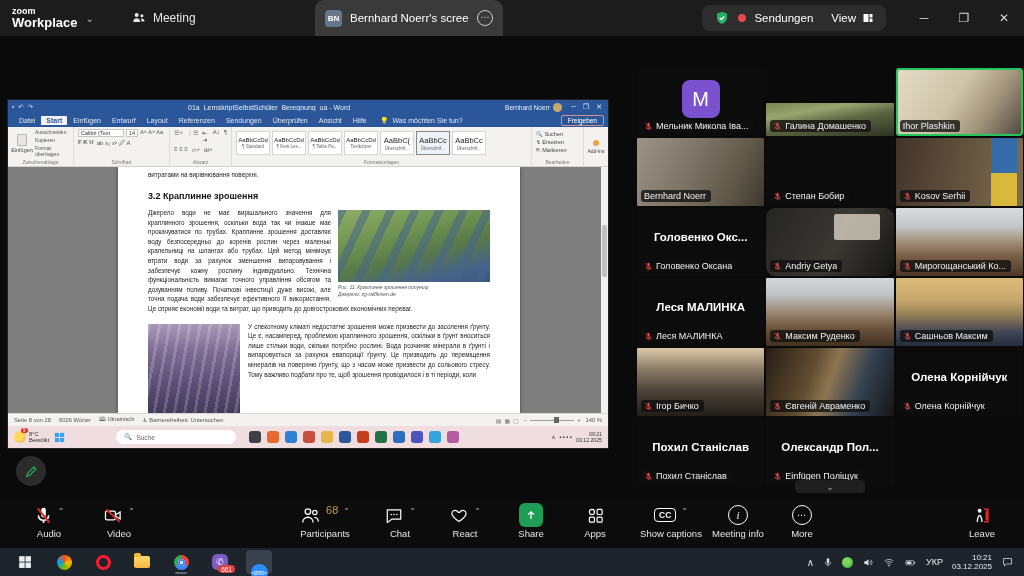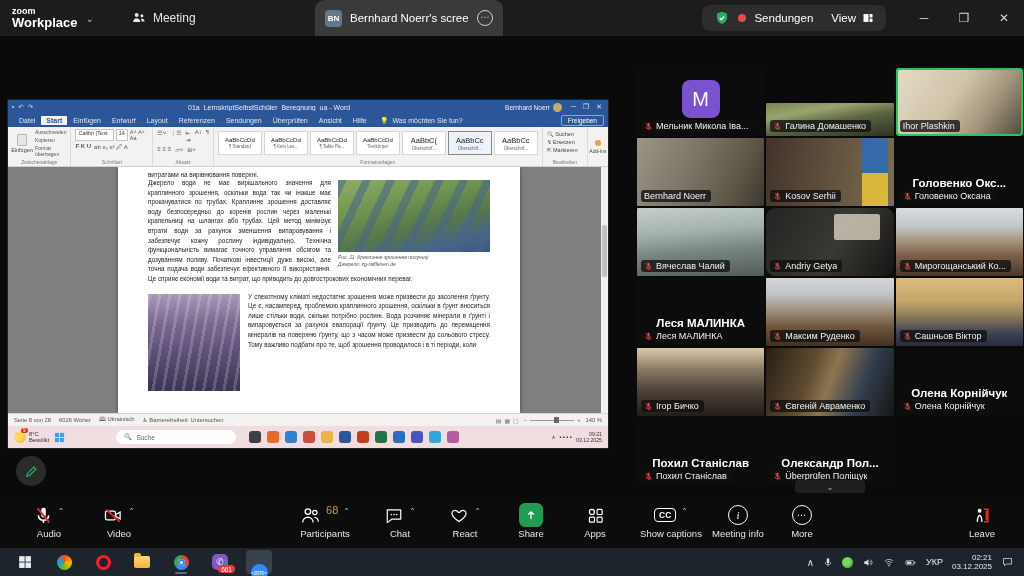--- a/index.html
+++ b/index.html
@@ -48,21 +48,21 @@
   .clipicon{width:10px;height:12px;background:#e8e6e3;border:1px solid #b9b7b4;border-radius:1px;}
   .cliplines{display:flex;flex-direction:column;gap:2px;justify-content:center;font-size:5px;color:#555;}
   .fontrow{display:flex;flex-direction:column;gap:2px;}
   .fontboxes{display:flex;gap:2px;}
   .fbox{border:1px solid #c7c5c2;background:#fff;font-size:5.5px;padding:0px 2px;white-space:nowrap;color:#333;}
   .fbtns{display:flex;gap:3px;font-size:6px;color:#555;}
   .fbtns b{font-size:6px;}
   .parabtns{display:flex;flex-direction:column;gap:3px;font-size:6px;color:#555;}
   .parabtns .row{display:flex;gap:4px;}
   .stylecards{display:flex;gap:2px;align-items:center;}
-  .scard{background:#fff;border:1px solid #d8d6d3;width:44px;height:24px;display:flex;flex-direction:column;align-items:center;justify-content:center;gap:1px;}
+  .scard{background:#fff;border:1px solid #d8d6d3;width:34px;height:24px;display:flex;flex-direction:column;align-items:center;justify-content:center;gap:1px;}
   .scard.sel{border:1.5px solid #8a8886;background:#eef3fa;}
   .scard .prev{font-size:6px;color:#222;white-space:nowrap;}
   .scard.big .prev{font-size:7.5px;}
   .scard .snm{font-size:4.5px;color:#666;white-space:nowrap;}
   .editgrp{display:flex;flex-direction:column;gap:2px;font-size:5.5px;color:#444;padding-top:2px;}
   .addins{display:flex;flex-direction:column;align-items:center;justify-content:center;gap:2px;font-size:5px;color:#444;width:24px;}
   .adot{width:6px;height:6px;border-radius:50%;background:#e8a33d;}
 
   .docarea{height:246px;background:#7f7f7f;position:relative;overflow:hidden;}
   .page{position:absolute;left:110px;top:0;width:402px;height:246px;background:#fff;box-shadow:0 0 4px rgba(0,0,0,.45);padding:4px 30px 0 30px;}
@@ -99,21 +99,21 @@
 
   
   .annotate{position:absolute;left:16px;top:420px;width:30px;height:30px;border-radius:50%;background:#2b2b2b;display:flex;align-items:center;justify-content:center;}
 
   
   .gallery{position:absolute;left:637px;top:32px;width:386px;height:418px;display:grid;grid-template-columns:repeat(3,1fr);grid-auto-rows:68px;gap:2px;}
   .tile{position:relative;background:#0c0c0c;overflow:hidden;border-radius:1px;}
   .tile.active{outline:2px solid #23c55e;outline-offset:-2px;border-radius:4px;}
   .npill{position:absolute;left:4px;bottom:4px;display:flex;align-items:center;gap:3px;background:rgba(15,15,15,.78);border-radius:3px;padding:1px 5px 1px 3px;max-width:92%;}
   .npill span{color:#f2f2f2;font-size:9px;white-space:nowrap;overflow:hidden;text-overflow:ellipsis;}
-  .tdisplay{position:absolute;left:0;right:0;top:34%;text-align:center;color:#fff;font-size:11.5px;font-weight:bold;white-space:nowrap;overflow:hidden;margin-top:16px;}
+  .tdisplay{position:absolute;left:0;right:0;top:34%;text-align:center;color:#fff;font-size:11.5px;font-weight:bold;white-space:nowrap;overflow:hidden;}
   .tavatar{position:absolute;left:50%;top:50%;transform:translate(-50%,-58%);width:38px;height:38px;border-radius:8px;color:#fff;font-size:20px;display:flex;align-items:center;justify-content:center;}
   .v-galina{background:linear-gradient(170deg,#77854f 0%,#99a571 28%,#5a6540 55%,#2d3222 100%);margin-top:35px;}
   .v-ihor{background:linear-gradient(125deg,#e6dcc7 0%,#cfc3a8 45%,#a2957c 70%,#4c463a 100%);}
   .v-bernhard{background:linear-gradient(115deg,#9c9486 0%,#7e7668 40%,#5f5849 75%,#3d382f 100%);}
   .v-kosov{background:linear-gradient(100deg,#41332a 0%,#64543f 55%,#7d6e50 100%);padding-left:40px;}
   .v-kosov::after{content:"";position:absolute;right:6px;top:0;width:26px;height:100%;background:linear-gradient(#2f6cb4 0 52%,#e3c23a 52% 100%);opacity:.9;}
   .v-street{background:linear-gradient(175deg,#c6cfcb 0%,#a3b3ab 35%,#78857f 62%,#515c57 100%);}
   .v-andriy{background:linear-gradient(120deg,#242422 0%,#3a3833 55%,#151513 100%);border-radius:9px;}
   .v-andriy::after{content:"";position:absolute;right:14px;top:6px;width:46px;height:26px;background:#d8d1c1;opacity:.8;border-radius:2px;}
   .v-class1{background:linear-gradient(180deg,#d8dcdf 0%,#c4c8cb 26%,#a6947f 48%,#7b6048 70%,#4c392a 100%);}
@@ -338,20 +338,21 @@
           <div class="rglabel">Bearbeiten</div>
         </div>
         <div class="addins">
           <div class="adot"></div>
           <span>Add-Ins</span>
         </div>
       </div>
       <div class="docarea">
         <div class="page">
           <div class="partial">витратами на вирівнювання поверхні.</div>
+          <div class="dhead">3.2 Краплинне зрошення</div>
           <div class="dpara">
             <div class="figR">
               <div class="img"></div>
               <div class="figcap"><span>Рис. 11: Краплинне зрошення полуниці</span><br>
               <span>Джерело: zg-raiffeisen.de</span></div>
             </div>
             <span>Джерело води не має вирішального значення для краплинного зрошення, оскільки вода так чи інакше має прокачуватися по трубах. Краплинне зрошення доставляє воду безпосередньо до коренів рослин через маленькі крапельниці на шлангах або трубах. Цей метод мінімізує втрати води за рахунок зменшення випаровування і забезпечує кожну рослину індивідуально. Технічна функціональність вимагає точного управління обсягом та дозуванням поливу. Початкові інвестиції дуже високі, але точна подача води забезпечує ефективного її використання. Це сприяє економії води та витрат, що приводить до довгострокових економічних переваг.</span>
           </div>
           <div class="dpara" style="margin-top:8px;">
             <div class="figL">
@@ -463,20 +464,31 @@
         <div class="tile v-ihor active">
           <div class="npill">
             <span>Ihor Plashkin</span>
           </div>
         </div>
         <div class="tile v-bernhard">
           <div class="npill">
             <span>Bernhard Noerr</span>
           </div>
         </div>
+        <div class="tile v-black">
+          <div class="npill">
+            <span>
+              <svg width="9" height="9" viewBox="0 0 24 24">
+                <path d="M12 14.6a2.9 2.9 0 0 0 2.9-2.9V5a2.9 2.9 0 1 0-5.8 0v6.7A2.9 2.9 0 0 0 12 14.6zm5.5-2.9a5.5 5.5 0 0 1-11 0H4.6a7.4 7.4 0 0 0 6.4 7.3V21.6h2v-2.6a7.4 7.4 0 0 0 6.4-7.3z" fill="#e05252"></path>
+                <line x1="4.5" y1="3" x2="19.5" y2="21" stroke="#c62828" stroke-width="2.6"></line>
+              </svg>
+            </span>
+            <span>Степан Бобир</span>
+          </div>
+        </div>
         <div class="tile v-kosov">
           <div class="npill">
             <span>
               <svg width="9" height="9" viewBox="0 0 24 24">
                 <path d="M12 14.6a2.9 2.9 0 0 0 2.9-2.9V5a2.9 2.9 0 1 0-5.8 0v6.7A2.9 2.9 0 0 0 12 14.6zm5.5-2.9a5.5 5.5 0 0 1-11 0H4.6a7.4 7.4 0 0 0 6.4 7.3V21.6h2v-2.6a7.4 7.4 0 0 0 6.4-7.3z" fill="#e05252"></path>
                 <line x1="4.5" y1="3" x2="19.5" y2="21" stroke="#c62828" stroke-width="2.6"></line>
               </svg>
             </span>
             <span>Kosov Serhii</span>
           </div>
@@ -486,31 +498,20 @@
           <div class="npill">
             <span>
               <svg width="9" height="9" viewBox="0 0 24 24">
                 <path d="M12 14.6a2.9 2.9 0 0 0 2.9-2.9V5a2.9 2.9 0 1 0-5.8 0v6.7A2.9 2.9 0 0 0 12 14.6zm5.5-2.9a5.5 5.5 0 0 1-11 0H4.6a7.4 7.4 0 0 0 6.4 7.3V21.6h2v-2.6a7.4 7.4 0 0 0 6.4-7.3z" fill="#e05252"></path>
                 <line x1="4.5" y1="3" x2="19.5" y2="21" stroke="#c62828" stroke-width="2.6"></line>
               </svg>
             </span>
             <span>Головенко Оксана</span>
           </div>
         </div>
-        <div class="tile v-street">
-          <div class="npill">
-            <span>
-              <svg width="9" height="9" viewBox="0 0 24 24">
-                <path d="M12 14.6a2.9 2.9 0 0 0 2.9-2.9V5a2.9 2.9 0 1 0-5.8 0v6.7A2.9 2.9 0 0 0 12 14.6zm5.5-2.9a5.5 5.5 0 0 1-11 0H4.6a7.4 7.4 0 0 0 6.4 7.3V21.6h2v-2.6a7.4 7.4 0 0 0 6.4-7.3z" fill="#e05252"></path>
-                <line x1="4.5" y1="3" x2="19.5" y2="21" stroke="#c62828" stroke-width="2.6"></line>
-              </svg>
-            </span>
-            <span>Вячеслав Чалий</span>
-          </div>
-        </div>
         <div class="tile v-andriy">
           <div class="npill">
             <span>
               <svg width="9" height="9" viewBox="0 0 24 24">
                 <path d="M12 14.6a2.9 2.9 0 0 0 2.9-2.9V5a2.9 2.9 0 1 0-5.8 0v6.7A2.9 2.9 0 0 0 12 14.6zm5.5-2.9a5.5 5.5 0 0 1-11 0H4.6a7.4 7.4 0 0 0 6.4 7.3V21.6h2v-2.6a7.4 7.4 0 0 0 6.4-7.3z" fill="#e05252"></path>
                 <line x1="4.5" y1="3" x2="19.5" y2="21" stroke="#c62828" stroke-width="2.6"></line>
               </svg>
             </span>
             <span>Andriy Getya</span>
           </div>
@@ -550,21 +551,21 @@
           </div>
         </div>
         <div class="tile v-sashnov">
           <div class="npill">
             <span>
               <svg width="9" height="9" viewBox="0 0 24 24">
                 <path d="M12 14.6a2.9 2.9 0 0 0 2.9-2.9V5a2.9 2.9 0 1 0-5.8 0v6.7A2.9 2.9 0 0 0 12 14.6zm5.5-2.9a5.5 5.5 0 0 1-11 0H4.6a7.4 7.4 0 0 0 6.4 7.3V21.6h2v-2.6a7.4 7.4 0 0 0 6.4-7.3z" fill="#e05252"></path>
                 <line x1="4.5" y1="3" x2="19.5" y2="21" stroke="#c62828" stroke-width="2.6"></line>
               </svg>
             </span>
-            <span>Сашньов Віктор</span>
+            <span>Сашньов Максим</span>
           </div>
         </div>
         <div class="tile v-bychko">
           <div class="npill">
             <span>
               <svg width="9" height="9" viewBox="0 0 24 24">
                 <path d="M12 14.6a2.9 2.9 0 0 0 2.9-2.9V5a2.9 2.9 0 1 0-5.8 0v6.7A2.9 2.9 0 0 0 12 14.6zm5.5-2.9a5.5 5.5 0 0 1-11 0H4.6a7.4 7.4 0 0 0 6.4 7.3V21.6h2v-2.6a7.4 7.4 0 0 0 6.4-7.3z" fill="#e05252"></path>
                 <line x1="4.5" y1="3" x2="19.5" y2="21" stroke="#c62828" stroke-width="2.6"></line>
               </svg>
             </span>
@@ -608,21 +609,21 @@
         </div>
         <div class="tile v-black">
           <div class="tdisplay">Олександр  Пол...</div>
           <div class="npill">
             <span>
               <svg width="9" height="9" viewBox="0 0 24 24">
                 <path d="M12 14.6a2.9 2.9 0 0 0 2.9-2.9V5a2.9 2.9 0 1 0-5.8 0v6.7A2.9 2.9 0 0 0 12 14.6zm5.5-2.9a5.5 5.5 0 0 1-11 0H4.6a7.4 7.4 0 0 0 6.4 7.3V21.6h2v-2.6a7.4 7.4 0 0 0 6.4-7.3z" fill="#e05252"></path>
                 <line x1="4.5" y1="3" x2="19.5" y2="21" stroke="#c62828" stroke-width="2.6"></line>
               </svg>
             </span>
-            <span>Überprüfen Поліщук</span>
+            <span>Einfügen Поліщук</span>
           </div>
         </div>
       </div>
     <div class="morechev">⌄</div>
   </div>
 
   <div class="ztoolbar">
     <div class="zbtn" style="left:18px;width:62px;">
       <div class="irow">
         <span>
@@ -797,21 +798,21 @@
       </span>
       <span>
         <svg width="13" height="11" viewBox="0 0 24 24">
             <rect x="2" y="8" width="17" height="9" rx="1.5" stroke="#dfe3e8" stroke-width="1.4" fill="none"></rect>
             <rect x="20" y="10.5" width="2.2" height="4" fill="#dfe3e8"></rect>
             <rect x="4" y="10" width="10" height="5" fill="#dfe3e8"></rect>
           </svg>
       </span>
       <span class="lang">УКР</span>
       <div class="clock">
-        <span>02:21</span><br>
+        <span>10:21</span><br>
         <span>03.12.2025</span>
       </div>
       <span>
         <svg width="13" height="12" viewBox="0 0 24 24">
             <path d="M4 5h16v11H10l-4 3.5V16H4z" stroke="#dfe3e8" stroke-width="1.5" fill="none" stroke-linejoin="round"></path>
           </svg>
       </span>
     </div>
   </div>
 </div>

